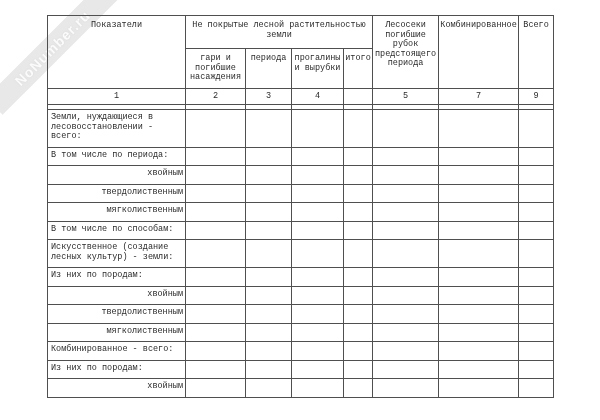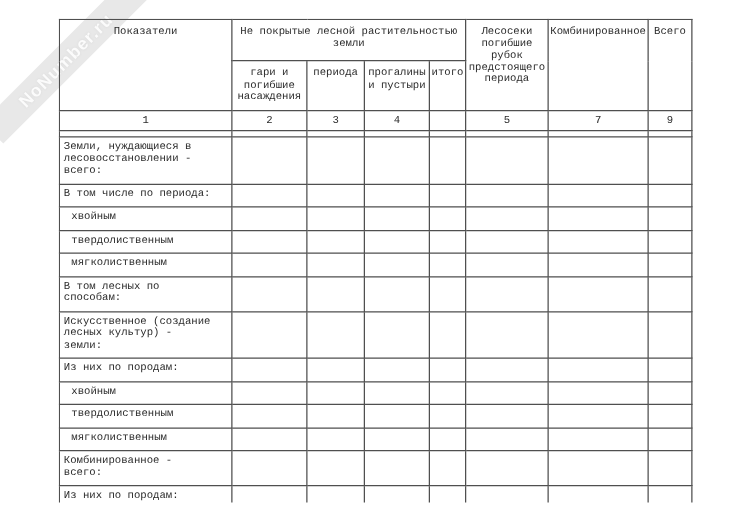--- a/index.html
+++ b/index.html
@@ -37,22 +37,22 @@
     padding:3px 1px 5px; overflow:hidden;
     word-wrap:break-word;
   }
   .grid thead th { text-align:center; padding-top:5px; }
   tr.hdr-top { height:33px; }
   tr.hdr-sub { height:37px; }
   tr.nums { height:16px; }
   tr.nums td { text-align:center; padding:3px 0 3px; }
   tr.spacer { height:5px; }
   tr.spacer td { padding:0; }
-  td.label { text-align:left; padding-left:3px; padding-right:12px; }
-  td.label.indent { padding-left:9px; }
+  td.label { text-align:left; padding-left:3px; padding-right:2px; }
+  td.label.indent { padding-left:9px;text-align:right; }
   td.c { }
 </style>
 </head>
 <body>
 
 <div class="page">
 
   <div class="watermark">NoNumber.ru</div>
 
   <div class="table-clip">
@@ -71,21 +71,21 @@
         <tr class="hdr-top">
           <th rowspan="2">Показатели</th>
           <th colspan="4">Не покрытые лесной растительностью земли</th>
           <th rowspan="2">Лесосеки погибшие рубок предстоящего периода</th>
           <th rowspan="2">Комбинированное</th>
           <th rowspan="2">Всего</th>
         </tr>
         <tr class="hdr-sub">
           <th>гари и погибшие насаждения</th>
           <th>периода</th>
-          <th>прогалины и пустыри</th>
+          <th>прогалины и вырубки</th>
           <th>итого</th>
         </tr>
         <tr class="nums">
           <td>1</td>
           <td>2</td>
           <td>3</td>
           <td>4</td>
           <td></td>
           <td>5</td>
           <td>7</td>
@@ -147,21 +147,21 @@
     <td class="label indent">мягколиственным</td>
     <td class="c"></td>
     <td class="c"></td>
     <td class="c"></td>
     <td class="c"></td>
     <td class="c"></td>
     <td class="c"></td>
     <td class="c"></td>
   </tr>
           <tr>
-    <td class="label">В том лесных по способам:</td>
+    <td class="label">В том числе по способам:</td>
     <td class="c"></td>
     <td class="c"></td>
     <td class="c"></td>
     <td class="c"></td>
     <td class="c"></td>
     <td class="c"></td>
     <td class="c"></td>
   </tr>
           <tr>
     <td class="label">Искусственное (создание лесных культур) - земли:</td>

